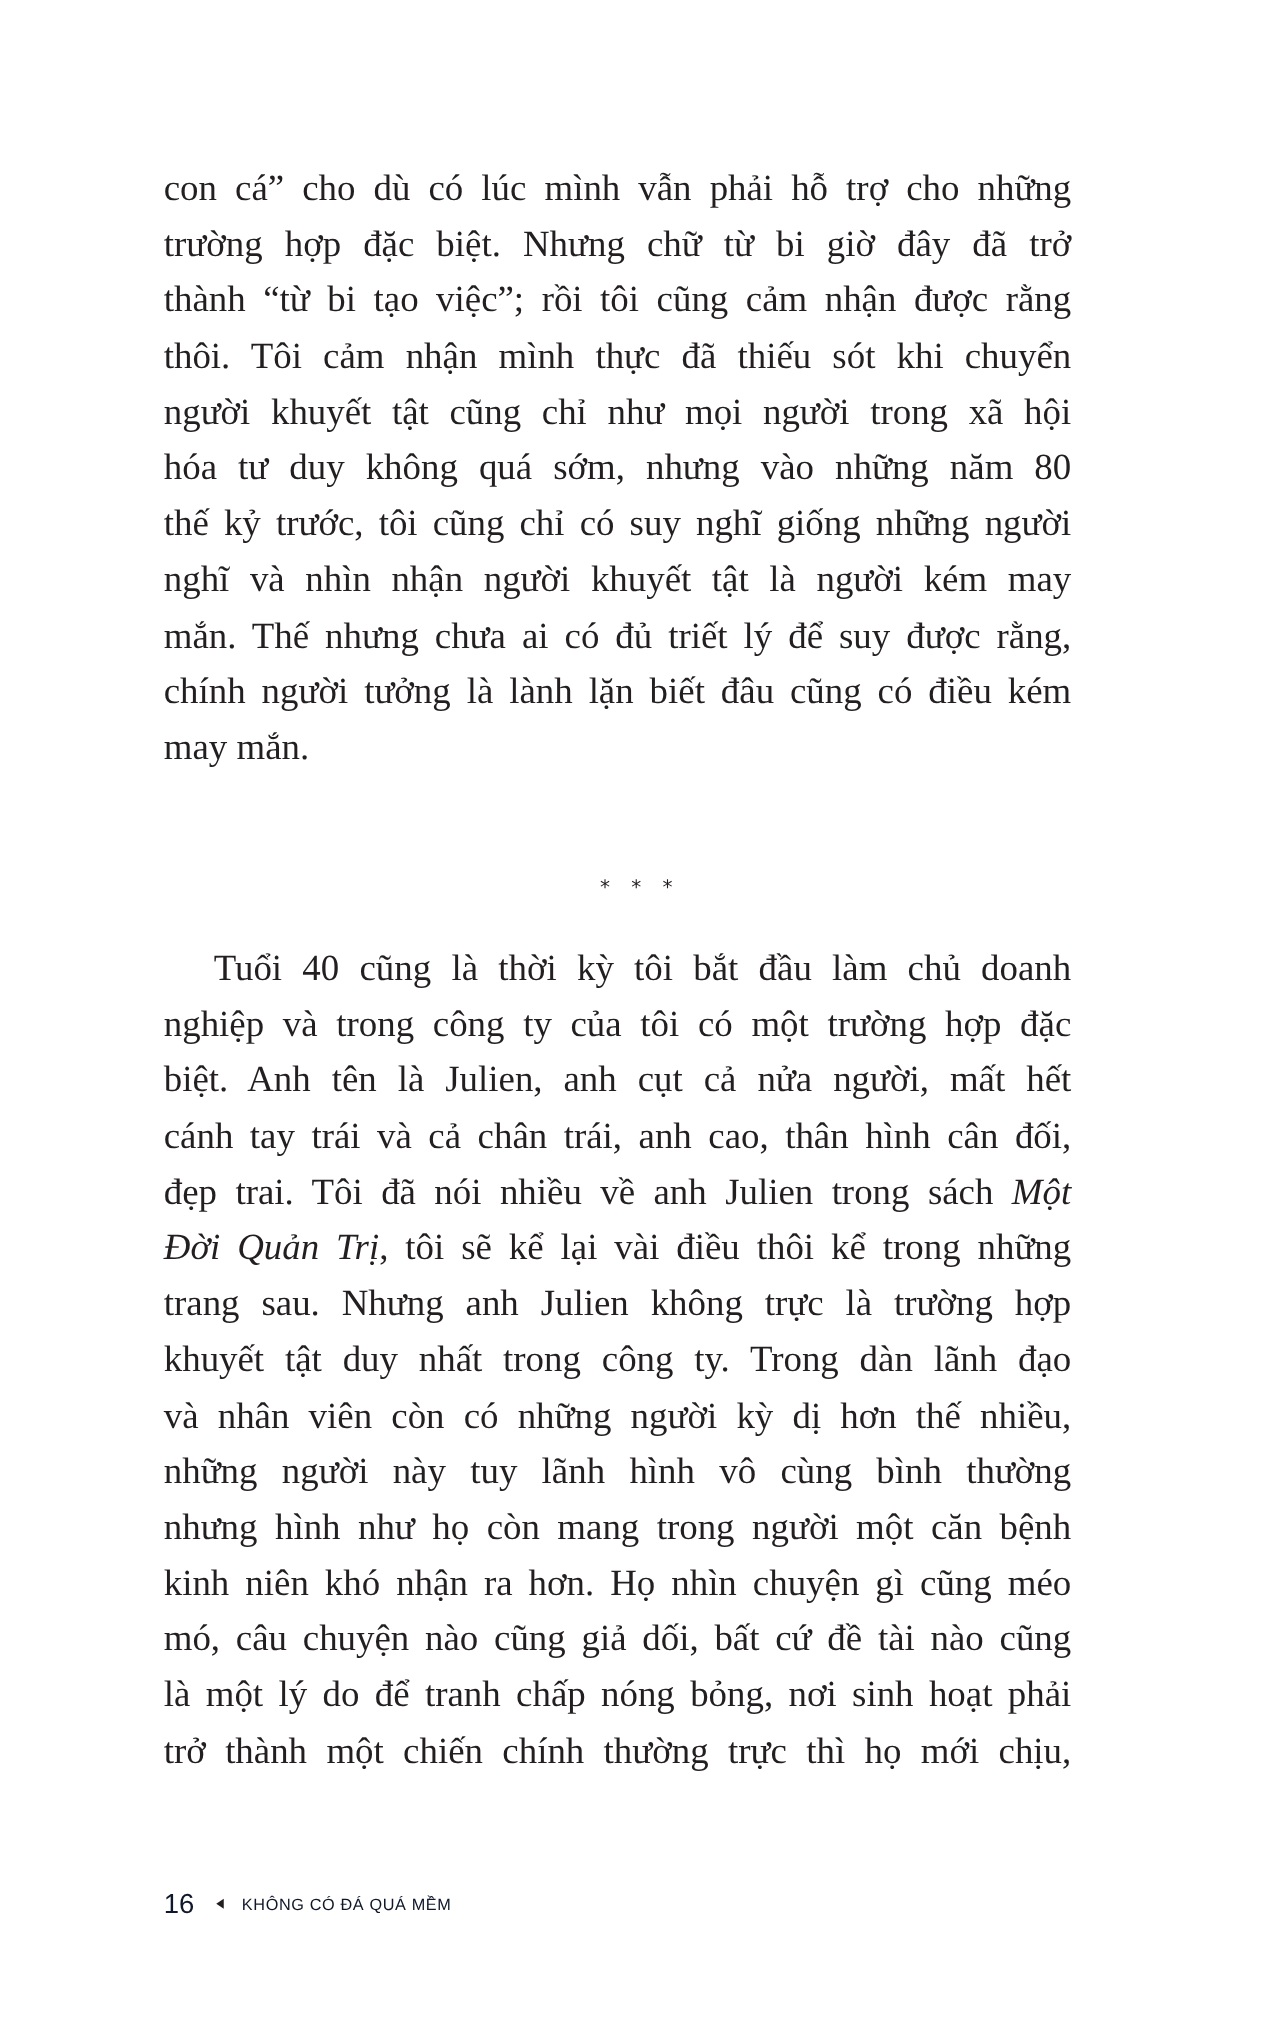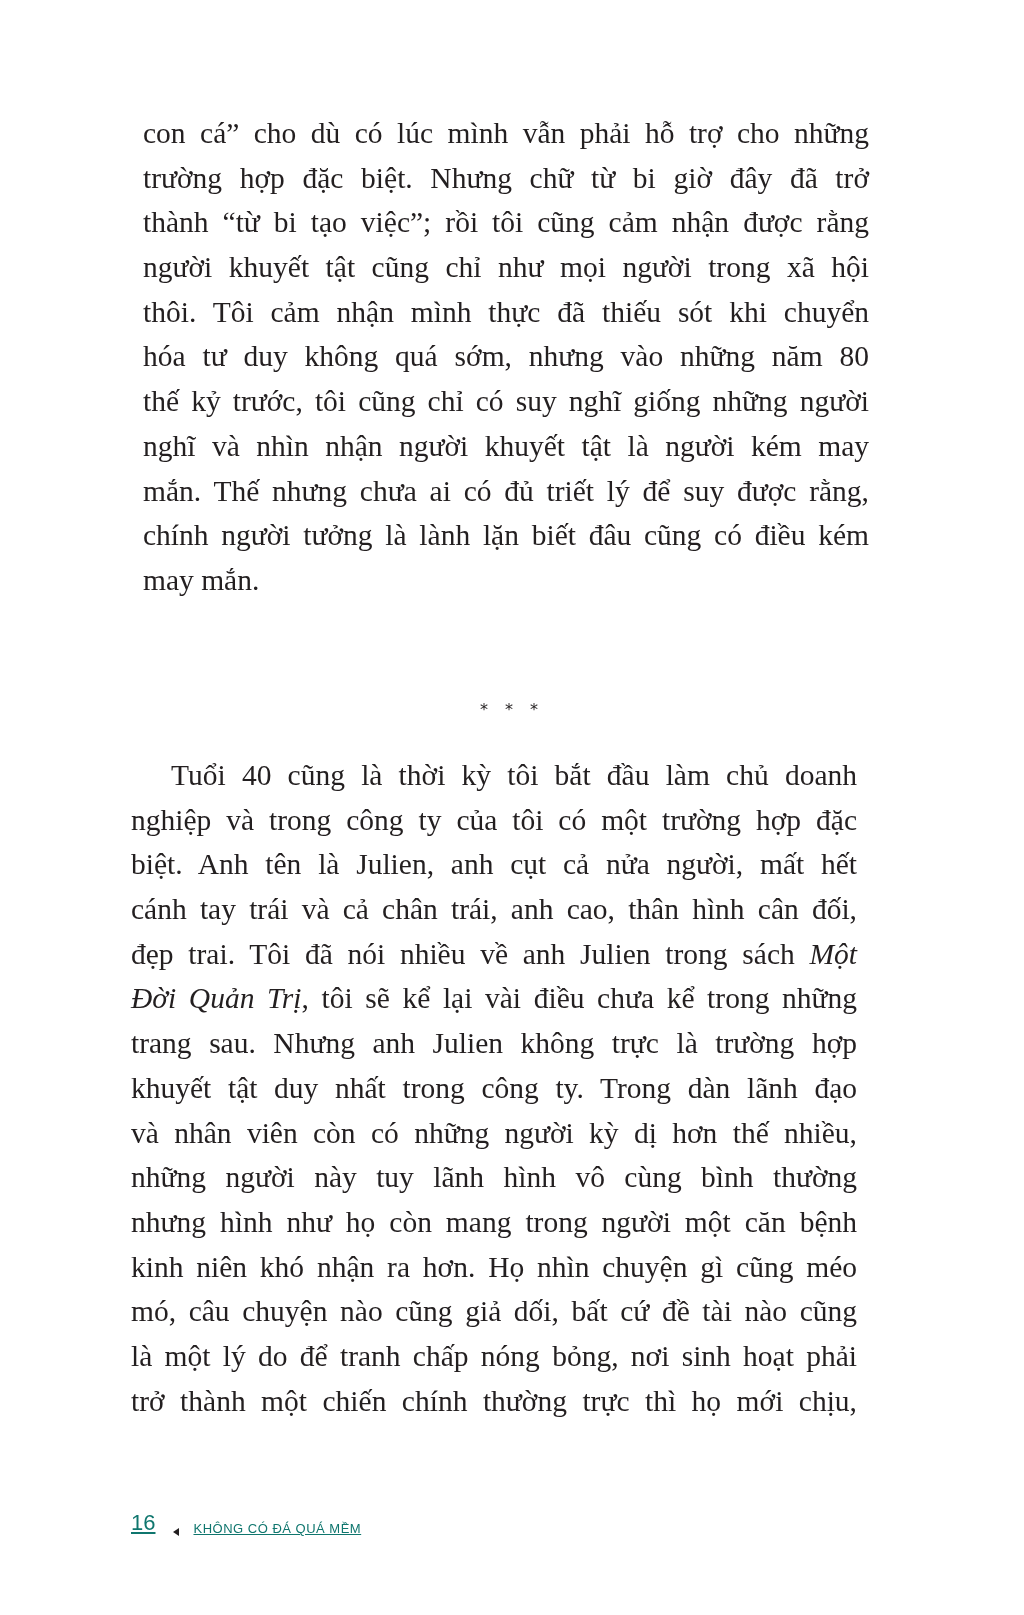--- a/index.html
+++ b/index.html
@@ -6,64 +6,64 @@
   body { width: 1024px; height: 1615px; position: relative; overflow: hidden; }
   .page { position: absolute; left: 0; top: 0; width: 1024px; height: 1615px; background: #ffffff; }
   .body-text {
     position: absolute; left: 131px; width: 726px;
     font-family: "Liberation Serif", "DejaVu Serif", serif;
     font-size: 29.5px; line-height: 44.7px; color: #231f20;
   }
   .line { display: block; white-space: nowrap; text-align: justify; text-align-last: justify; height: 44.7px; }
   .line.last { text-align-last: left; }
   .indent { padding-left: 40px; }
-  .para1 { top: 111px; margin-left: 12px; }
+  .para1 { top: 129px; }
   .sep {
     position: absolute; left: 0; width: 1024px; top: 700px; text-align: center;
     font-family: "DejaVu Sans", sans-serif; font-size: 16px; letter-spacing: 6px; color: #231f20;
   }
   .para2 { top: 753px; }
   .footer {
     position: absolute; left: 131px; top: 1510px;
-    font-family: "Liberation Sans", "DejaVu Sans", sans-serif; color: #0f766e;
-    display: flex; align-items: flex-end; text-decoration: underline;
+    font-family: "Liberation Sans", "DejaVu Sans", sans-serif; color: #0f172a;
+    display: flex; align-items: center;
   }
   .footer .num { font-size: 22px; }
   .footer .tri { width: 0; height: 0; border-top: 4px solid transparent; border-bottom: 4px solid transparent; border-right: 6px solid #231f20; margin: 0 14px 0 18px; }
   .footer .title { font-size: 13px; letter-spacing: 0.5px; }
   i { }
 </style>
 </head>
 <body>
 
 <div class="page">
 
   <div class="body-text para1">
     <span class="line">con cá” cho dù có lúc mình vẫn phải hỗ trợ cho những</span>
     <span class="line">trường hợp đặc biệt. Nhưng chữ từ bi giờ đây đã trở</span>
     <span class="line">thành “từ bi tạo việc”; rồi tôi cũng cảm nhận được rằng</span>
+    <span class="line">thôi. Tôi cảm nhận mình thực đã thiếu sót khi chuyển</span>
     <span class="line">người khuyết tật cũng chỉ như mọi người trong xã hội</span>
-    <span class="line">thôi. Tôi cảm nhận mình thực đã thiếu sót khi chuyển</span>
     <span class="line">hóa tư duy không quá sớm, nhưng vào những năm 80</span>
     <span class="line">thế kỷ trước, tôi cũng chỉ có suy nghĩ giống những người</span>
     <span class="line">nghĩ và nhìn nhận người khuyết tật là người kém may</span>
     <span class="line">mắn. Thế nhưng chưa ai có đủ triết lý để suy được rằng,</span>
     <span class="line">chính người tưởng là lành lặn biết đâu cũng có điều kém</span>
     <span class="line last">may mắn.</span>
   </div>
 
   <div class="sep">* * *</div>
 
   <div class="body-text para2">
     <span class="line indent">Tuổi 40 cũng là thời kỳ tôi bắt đầu làm chủ doanh</span>
     <span class="line">nghiệp và trong công ty của tôi có một trường hợp đặc</span>
     <span class="line">biệt. Anh tên là Julien, anh cụt cả nửa người, mất hết</span>
     <span class="line">cánh tay trái và cả chân trái, anh cao, thân hình cân đối,</span>
     <span class="line"><span>đẹp trai. Tôi đã nói nhiều về anh Julien trong sách</span> <i>Một</i></span>
-    <span class="line"><i>Đời Quản Trị</i><span>, tôi sẽ kể lại vài điều chưa kể trong những</span></span>
+    <span class="line"><i>Đời Quản Trị</i><span>, tôi sẽ kể lại vài điều thôi kể trong những</span></span>
     <span class="line">trang sau. Nhưng anh Julien không trực là trường hợp</span>
     <span class="line">khuyết tật duy nhất trong công ty. Trong dàn lãnh đạo</span>
     <span class="line">và nhân viên còn có những người kỳ dị hơn thế nhiều,</span>
     <span class="line">những người này tuy lãnh hình vô cùng bình thường</span>
     <span class="line">nhưng hình như họ còn mang trong người một căn bệnh</span>
     <span class="line">kinh niên khó nhận ra hơn. Họ nhìn chuyện gì cũng méo</span>
     <span class="line">mó, câu chuyện nào cũng giả dối, bất cứ đề tài nào cũng</span>
     <span class="line">là một lý do để tranh chấp nóng bỏng, nơi sinh hoạt phải</span>
     <span class="line">trở thành một chiến chính thường trực thì họ mới chịu,</span>
   </div>

